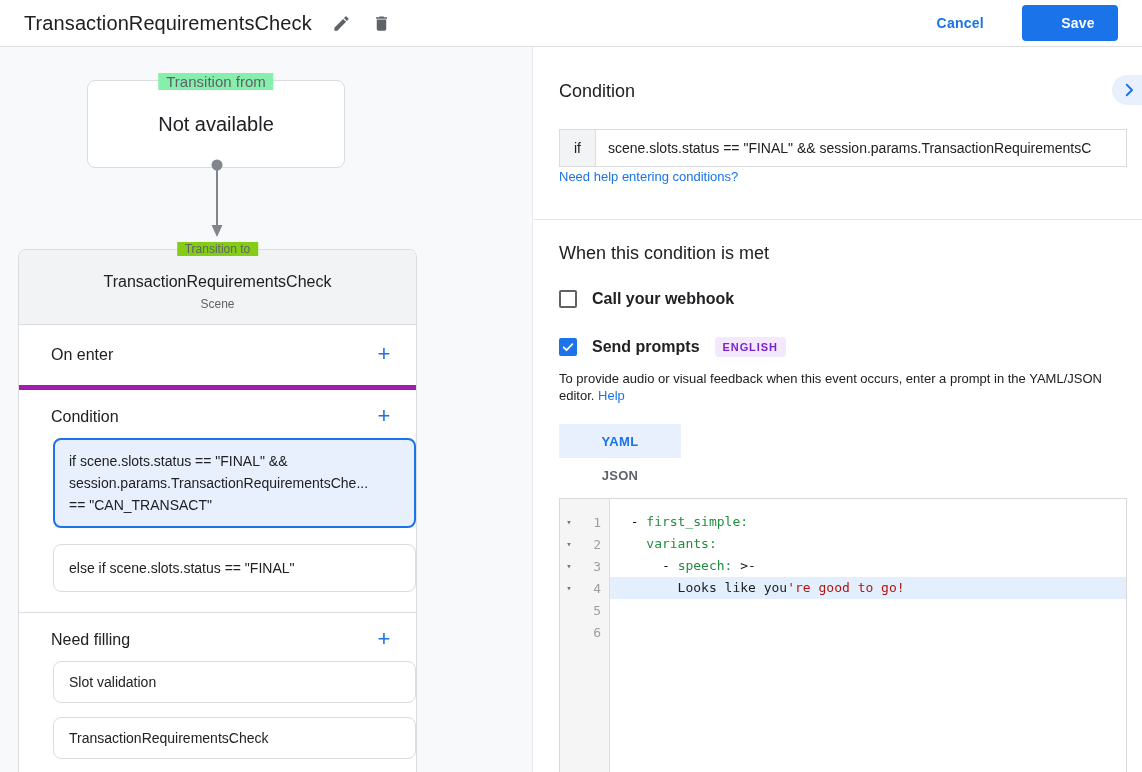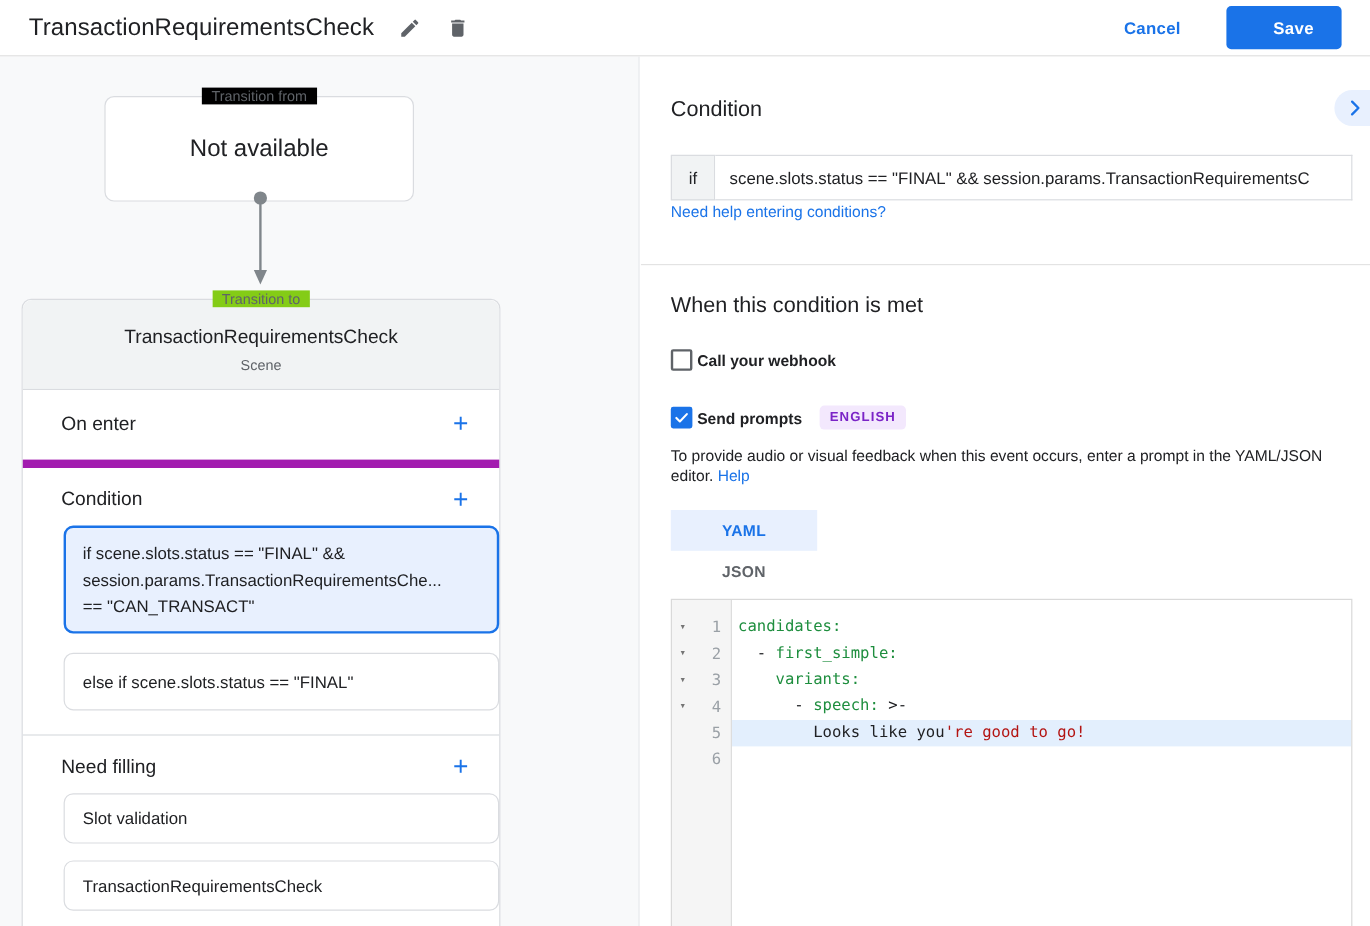--- a/index.html
+++ b/index.html
@@ -18,35 +18,35 @@
   .save-btn { margin-left:38px; width:96px; height:36px; background:#1a73e8; color:#fff; border:none;
     border-radius:4px; font-size:14px; font-weight:700; letter-spacing:.25px; cursor:pointer;
     display:flex; align-items:center; justify-content:center; font-family:inherit;padding-left:16px; }
 
   
   .left-panel { position:absolute; top:47px; left:0; width:533px; bottom:0;
     background:#f8f9fa; border-right:1px solid #e8eaed; overflow:hidden; }
   .flow-box { position:absolute; left:87px; top:33px; width:258px; height:88px; background:#fff;
     border:1px solid #dadce0; border-radius:8px; display:flex; align-items:center; justify-content:center; }
   .flow-legend { position:absolute; top:-8px; left:50%; transform:translateX(-50%);
-    background:#000000; padding:0 8px; font-size:12px; color:#5f6368; white-space:nowrap; }
+    background:#86efac; padding:0 8px; font-size:15px; color:#5f6368; white-space:nowrap; }
   .flow-value { font-size:20px; color:#202124; }
   .arrow-svg { position:absolute; left:207px; top:110px; }
 
   .to-card { position:absolute; left:18px; top:202px; width:399px; height:620px; background:#fff;
     border:1px solid #dadce0; border-radius:8px 8px 0 0; }
   .to-legend { position:absolute; top:-8px; left:50%; transform:translateX(-50%);
     background:#84cc16; padding:0 8px; font-size:12px; color:#5f6368; white-space:nowrap; z-index:2; }
   .to-header { background:#f1f3f4; border-bottom:1px solid #dadce0; border-radius:8px 8px 0 0;
     padding:23px 16px 13px; text-align:center; }
   .to-title { font-size:16px; color:#202124; }
   .to-sub { margin-top:6px; font-size:12px; color:#5f6368; }
 
   .row-onenter { height:65px; display:flex; align-items:center; justify-content:space-between;
-    padding:0 20px 0 32px; border-bottom:7px solid #a21caf; }
+    padding:0 20px 0 32px; border-bottom:5px solid #a21caf; }
   .row-label { font-size:16px; color:#202124; }
   .add-btn { width:24px; height:24px; color:#1a73e8; font-size:22px; line-height:22px; text-align:center;
     cursor:pointer; font-weight:400; }
 
   .sect { padding:14px 20px 20px 16px; border-bottom:1px solid #dadce0; }
   .sect.last { border-bottom:none; }
   .sect-head { display:flex; align-items:center; justify-content:space-between; padding-left:16px; height:26px; }
   .cond-card { margin:8px 0 0 18px; width:363px; border-radius:8px; font-size:14px; line-height:22px;
     color:#202124; cursor:pointer; }
   .cond-card.selected { background:#e8f0fe; border:2px solid #1a73e8; padding:10px 14px; }
@@ -66,21 +66,21 @@
     justify-content:center; font-size:14px; color:#202124; }
   .if-input { flex:1; border:1px solid #dadce0; border-left:none; padding:0 12px; font-size:14px;
     color:#202124; font-family:inherit; outline:none; white-space:nowrap; overflow:hidden; background:#fff; }
   .help-link { display:inline-block; margin-top:2px; font-size:13px; color:#1a73e8; cursor:pointer; }
   .hr { margin:34px 0 0 -25px; height:1px; background:#e3e3e3; }
   .when-title { margin-top:23px; font-size:18px; font-weight:400; color:#202124; }
   .check-row { margin-top:26px; display:flex; align-items:center; }
   .checkbox { width:18px; height:18px; border:2px solid #5f6368; border-radius:2px; background:#fff;
     cursor:pointer; flex:0 0 auto; }
   .checkbox.checked { border-color:#1a73e8; background:#1a73e8; display:flex; align-items:center; justify-content:center; }
-  .check-label { margin-left:4px; font-size:13px; font-weight:700; color:#202124; cursor:pointer; }
+  .check-label { margin-left:15px; font-size:16px; font-weight:700; color:#202124; cursor:pointer; }
   .lang-badge { margin-left:15px; background:#f3e8fd; color:#7b24c7; font-size:11px; font-weight:700;
     letter-spacing:.9px; padding:4px 8px; border-radius:4px; }
   .desc { margin-top:13px; font-size:13px; color:#202124; line-height:17px; max-width:570px; }
   .desc a { color:#1a73e8; text-decoration:none; cursor:pointer; }
   .tabs { margin-top:20px; display:flex;flex-direction:column; }
   .tab { width:122px; height:34px; display:flex; align-items:center; justify-content:center;
     font-size:13px; font-weight:700; letter-spacing:.3px; color:#5f6368; cursor:pointer; }
   .tab.active { background:#e8f0fe; color:#1a73e8; }
 
   .editor { margin-top:6px; width:568px; height:340px; border:1px solid #d9d9d9; display:flex;
@@ -245,21 +245,20 @@
           <div class="g-row">
             <span class="fold"></span>
             <span class="lnum">5</span>
           </div>
           <div class="g-row">
             <span class="fold"></span>
             <span class="lnum">6</span>
           </div>
         </div>
       <div class="ed-code" id="ed-code">
-          <div class="c-row"><span class="tok key">candidates:</span></div>
           <div class="c-row"><span class="tok plain">  - </span><span class="tok key">first_simple:</span></div>
           <div class="c-row"><span class="tok plain">    </span><span class="tok key">variants:</span></div>
           <div class="c-row"><span class="tok plain">      - </span><span class="tok key">speech:</span><span class="tok plain"> &gt;-</span></div>
           <div class="c-row hl"><span class="tok plain">        Looks like you</span><span class="tok string">'re good to go!</span></div>
           <div class="c-row"></div>
         </div>
     </div>
   </div>
 </div>
 

